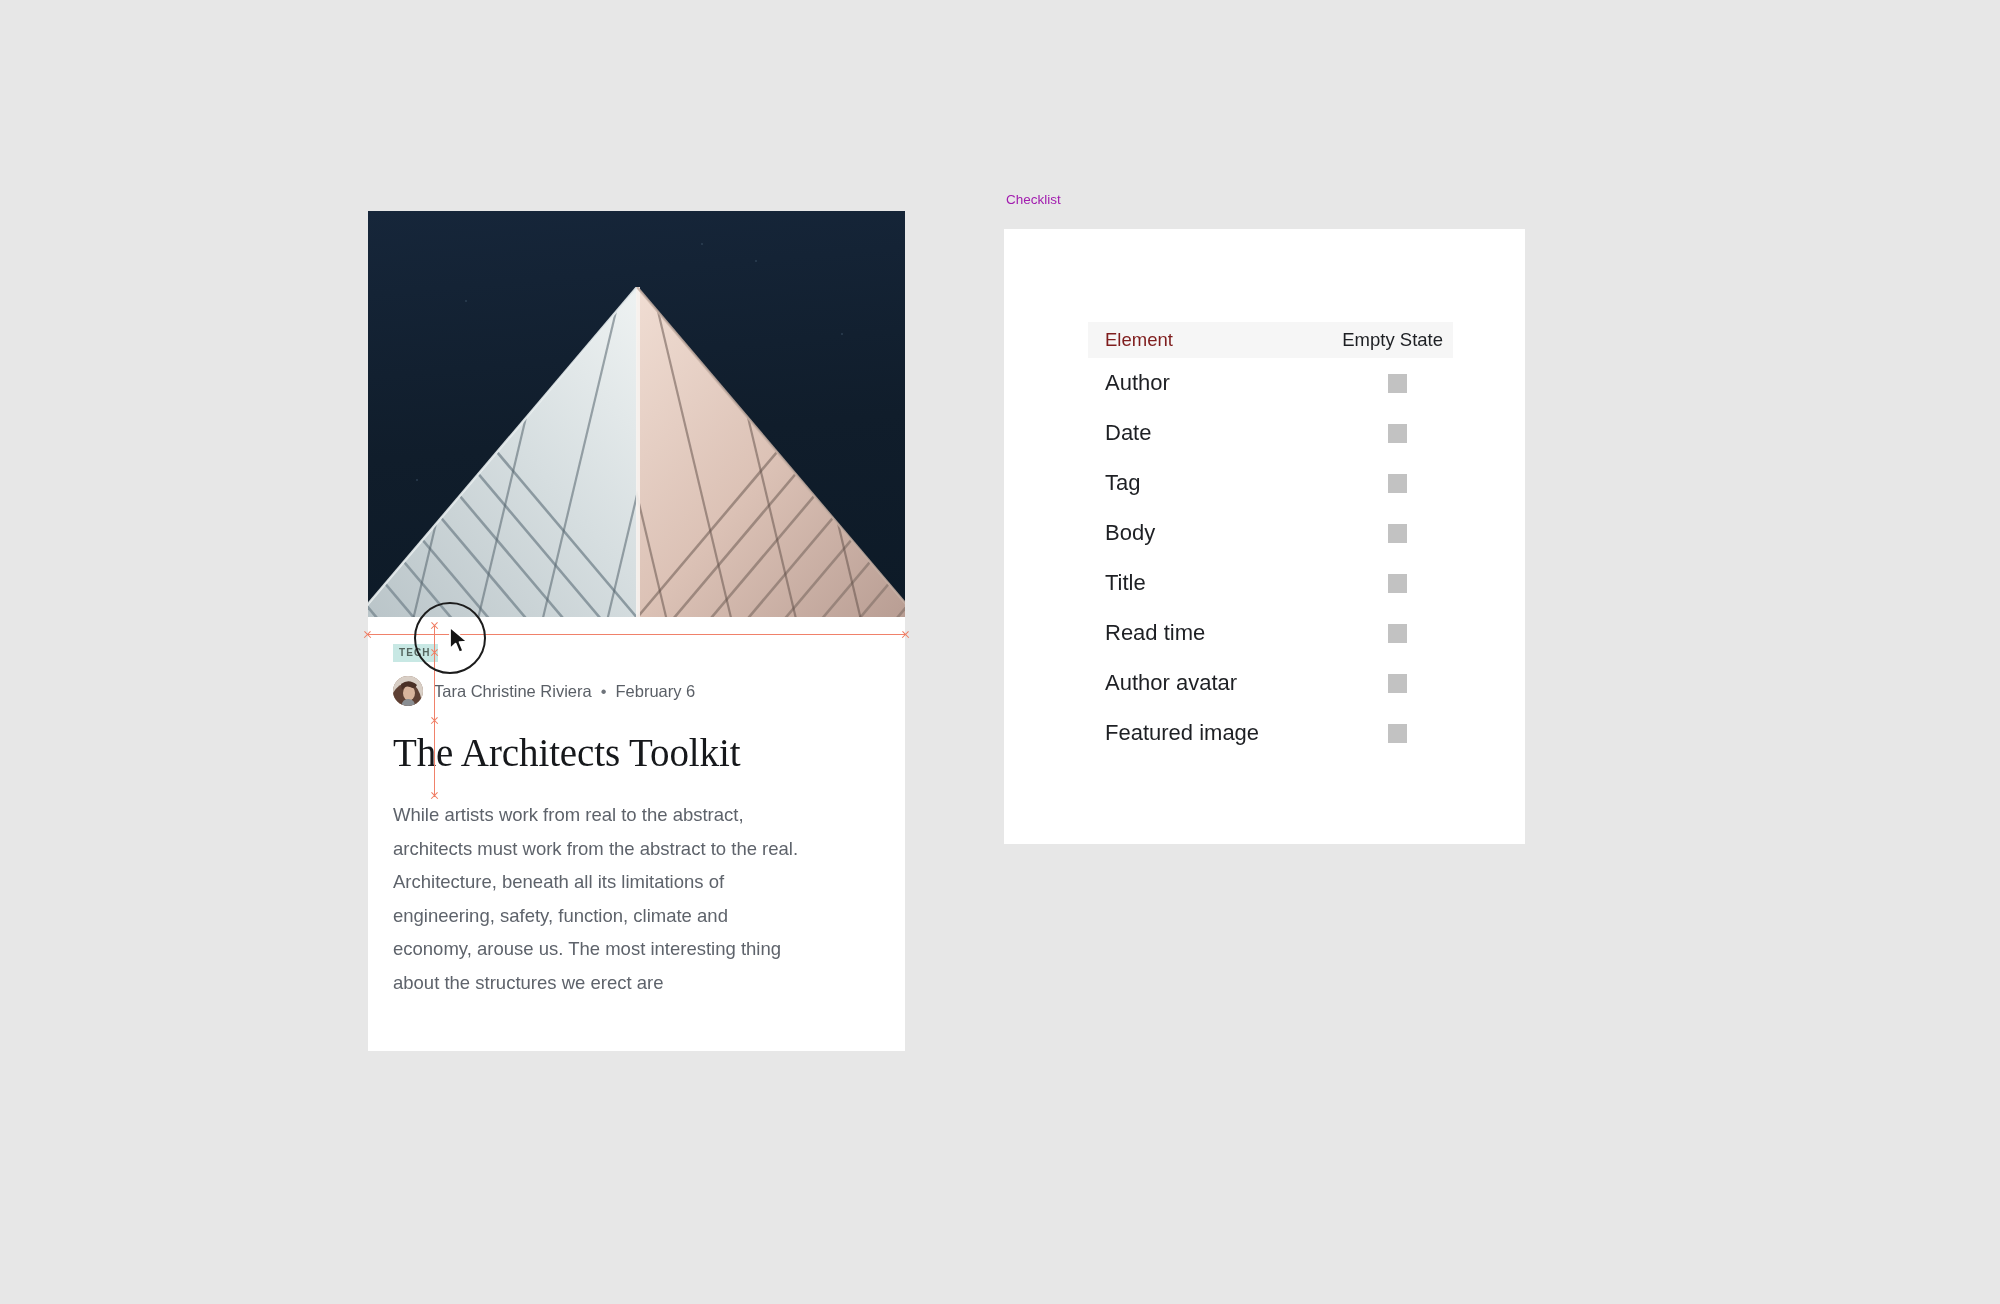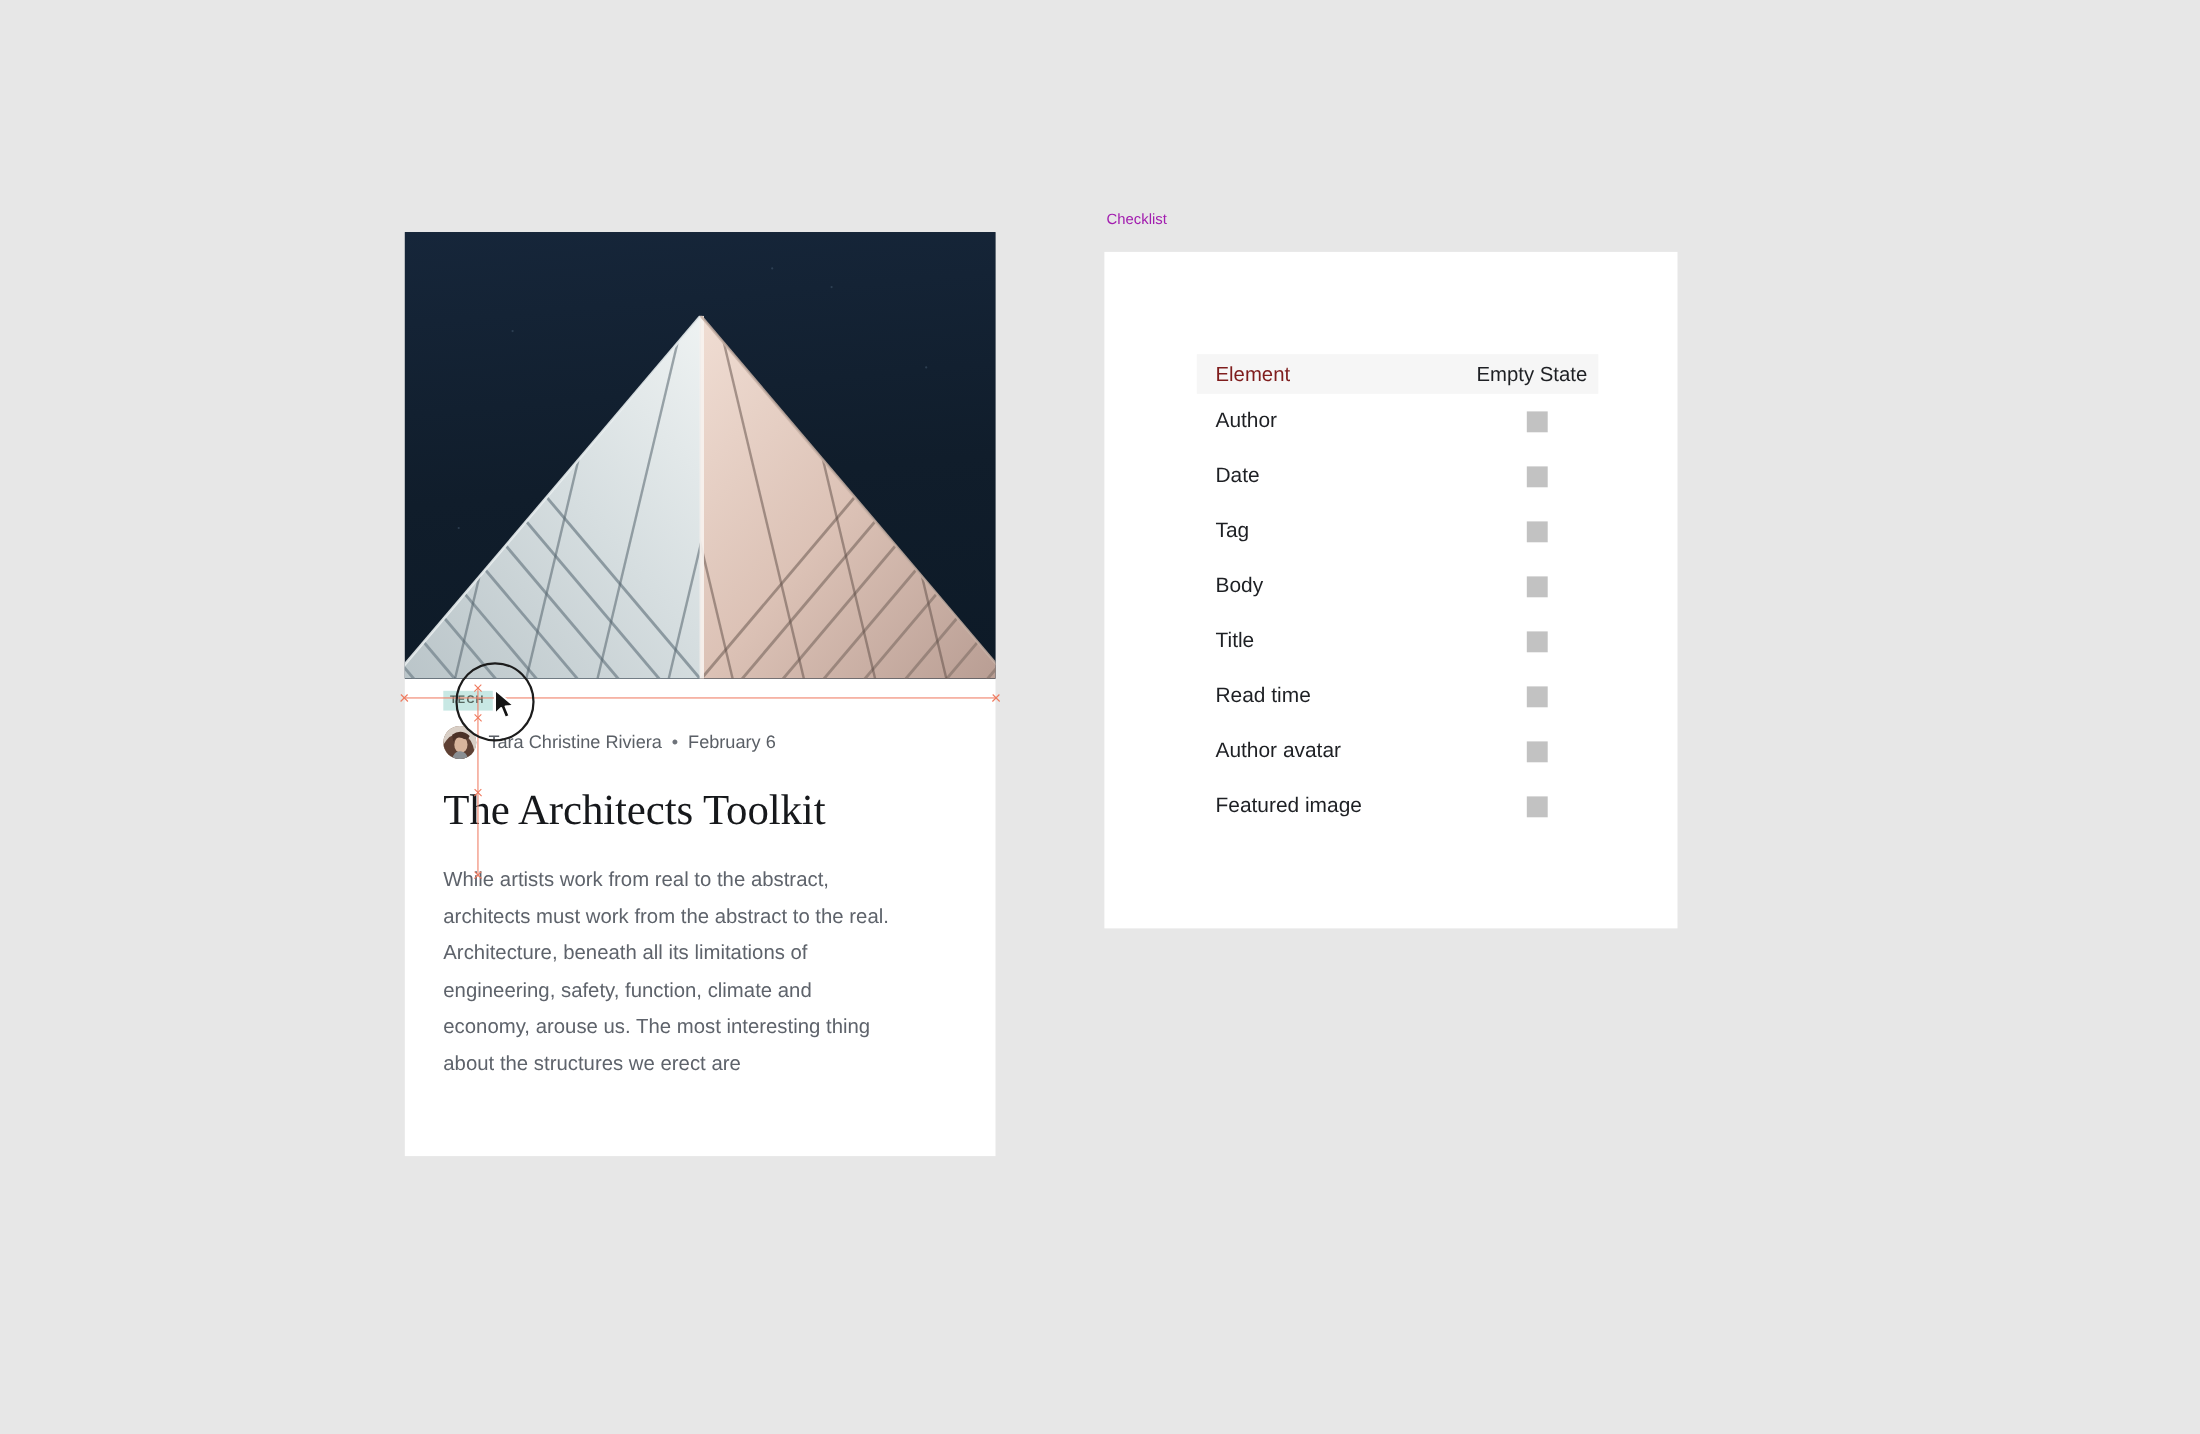--- a/index.html
+++ b/index.html
@@ -24,21 +24,21 @@
     background: #12212f;
     overflow: hidden;
   }
   .hero-sky {
     position: absolute; inset: 0;
     background: linear-gradient(175deg, #16263a 0%, #101d2b 55%, #0d1a27 100%);
   }
   .hero-star { position: absolute; width: 2px; height: 2px; background: #3a4e63; border-radius: 50%; opacity: .65; }
   .bld { position: absolute; left: 50%; bottom: 0; transform: translateX(-50%); width: 560px; height: 330px; }
 
-  .card-body { padding: 0 33px; position: relative; }
+  .card-body { padding: 0 23px; position: relative; margin-top: 16px; }
 
   .tag-badge {
     display: inline-block;
     margin-top: 11px; margin-left: 2px;
     padding: 3px 7px 3px 6px;
     background: #c8e8e4;
     color: #55665f;
     font-size: 10px;
     letter-spacing: 1.1px;
     font-weight: 600;
@@ -138,21 +138,21 @@
     padding: 0 10px 0 17px;
   }
   .cl-h-element { font-size: 18.5px; color: #7f1d1d; flex: 1; font-family: "Liberation Sans", sans-serif; }
   .cl-h-state   { font-size: 18.5px; color: #1e2024; font-family: "Liberation Sans", sans-serif; }
 
   .cl-row {
     display: flex; align-items: center;
     height: 50px;
     padding: 0 10px 0 17px;
   }
-  .cl-row-label { font-size: 19px; color: #1e2024; flex: 1; font-family: "Liberation Sans", sans-serif; }
+  .cl-row-label { font-size: 22px; color: #1e2024; flex: 1; font-family: "Liberation Sans", sans-serif; }
   .cl-box {
     width: 19px; height: 19px;
     background: #c2c2c2;
     margin-right: 36px;
     flex: none;
   }
 </style>
 </head>
 <body>
 

